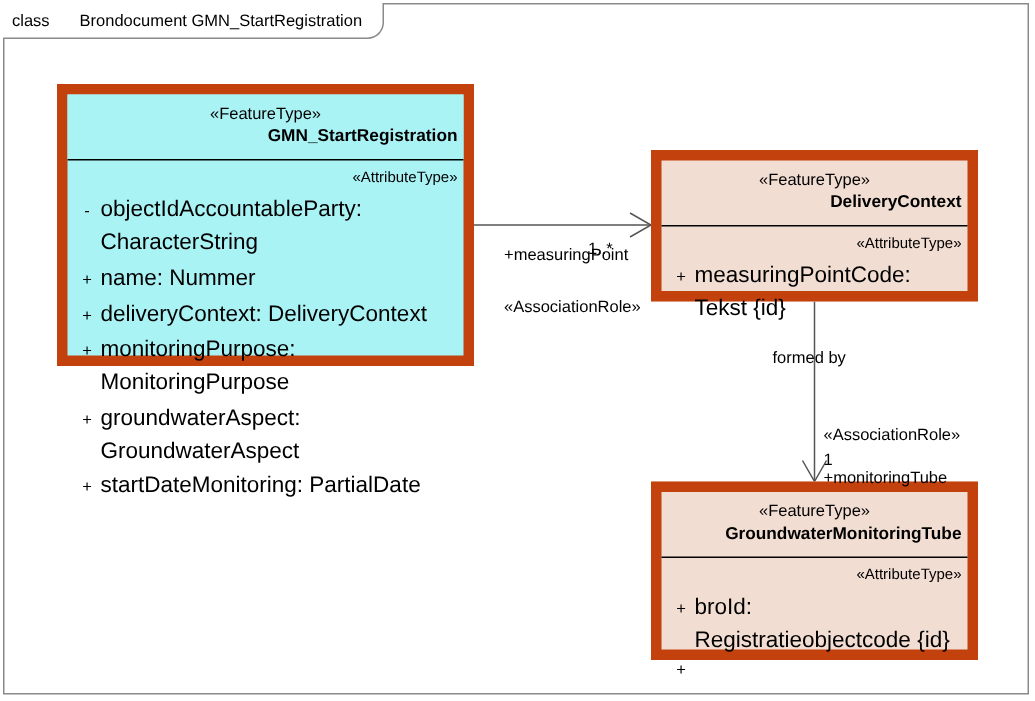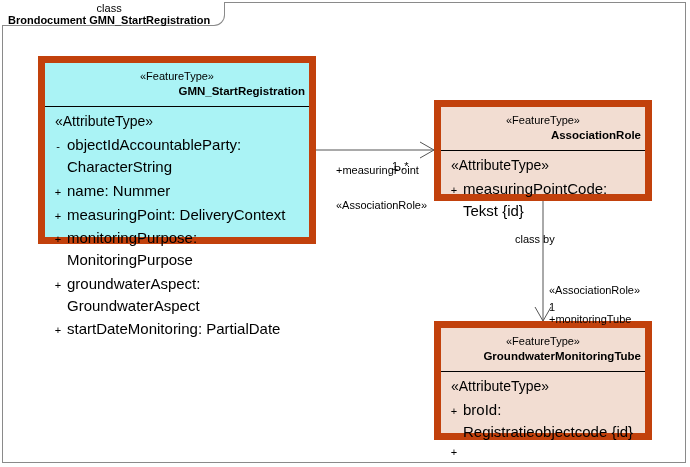--- a/index.html
+++ b/index.html
@@ -38,24 +38,23 @@
     border-left: none;
     border-top: none;
     background: #ffffff;
     border-bottom-right-radius: 11px;
     padding: 0 14px 0 6px;
     display: flex;
     align-items: center;
     font-size: 11px;
     color: #000000;
     white-space: nowrap;
-    flex-direction: column;
   }
   .frame-tab .kw { font-weight: 400; }
-  .frame-tab .nm { font-weight: 700; margin-left: 0; }
+  .frame-tab .nm { font-weight: 400; margin-left: 20px; }
 
   
   .uml-class {
     position: absolute;
     box-sizing: border-box;
     border: 7px solid #c2410c;
     font-size: 11px;
     color: #000000;
   }
   .uml-header {
@@ -64,21 +63,22 @@
     border-bottom: 1px solid #000000;
     line-height: 1.35;
   }
   .uml-stereo { font-size: 11px; }
   .uml-name { font-weight: 700; font-size: 11.5px; text-align: right; }
   .uml-compartment {
     padding: 4px 4px 5px 4px;
   }
   .comp-title {
     padding: 2px 0 4px 6px;
-    font-size: 14px;
+    font-size: 10px;
+    text-align: right;
   }
   .attr-row {
     display: flex;
     align-items: baseline;
     padding: 1px 0 1px 0;
     line-height: 1.45;
   }
   .attr-vis {
     width: 18px;
     text-align: center;
@@ -145,41 +145,41 @@
       <div class="attr-row">
         <span class="attr-vis">-</span>
         <span class="attr-text">objectIdAccountableParty: CharacterString</span>
       </div>
       <div class="attr-row">
         <span class="attr-vis">+</span>
         <span class="attr-text">name: Nummer</span>
       </div>
       <div class="attr-row">
         <span class="attr-vis">+</span>
-        <span class="attr-text">measuringPoint: DeliveryContext</span>
+        <span class="attr-text">deliveryContext: DeliveryContext</span>
       </div>
       <div class="attr-row">
         <span class="attr-vis">+</span>
         <span class="attr-text">monitoringPurpose: MonitoringPurpose</span>
       </div>
       <div class="attr-row">
         <span class="attr-vis">+</span>
         <span class="attr-text">groundwaterAspect: GroundwaterAspect</span>
       </div>
       <div class="attr-row">
         <span class="attr-vis">+</span>
         <span class="attr-text">startDateMonitoring: PartialDate</span>
       </div>
     </div>
   </div>
 
   <div class="uml-class" id="class-mp">
     <div class="uml-header">
       <div class="uml-stereo">«FeatureType»</div>
-      <div class="uml-name">AssociationRole</div>
+      <div class="uml-name">DeliveryContext</div>
     </div>
     <div class="uml-compartment">
       <div class="comp-title">«AttributeType»</div>
       <div class="attr-row">
         <span class="attr-vis">+</span>
         <span class="attr-text">measuringPointCode: Tekst {id}</span>
       </div>
     </div>
   </div>
 
@@ -197,18 +197,18 @@
       <div class="attr-row">
         <span class="attr-vis">+</span>
       </div>
     </div>
   </div>
 
   <div class="label" style="left:392px; top:160px;">1..*</div>
   <div class="label" style="left:336px; top:164px;">+measuringPoint</div>
   <div class="label" style="left:336px; top:199px;">«AssociationRole»</div>
 
-  <div class="label" style="left:515px; top:233px;">class by</div>
+  <div class="label" style="left:515px; top:233px;">formed by</div>
   <div class="label" style="left:549px; top:265px;margin-top:48px;">+monitoringTube</div>
   <div class="label" style="left:549px; top:284px;">«AssociationRole»</div>
   <div class="label" style="left:549px; top:301px;">1</div>
 
 </div>
 
 </body></html>

